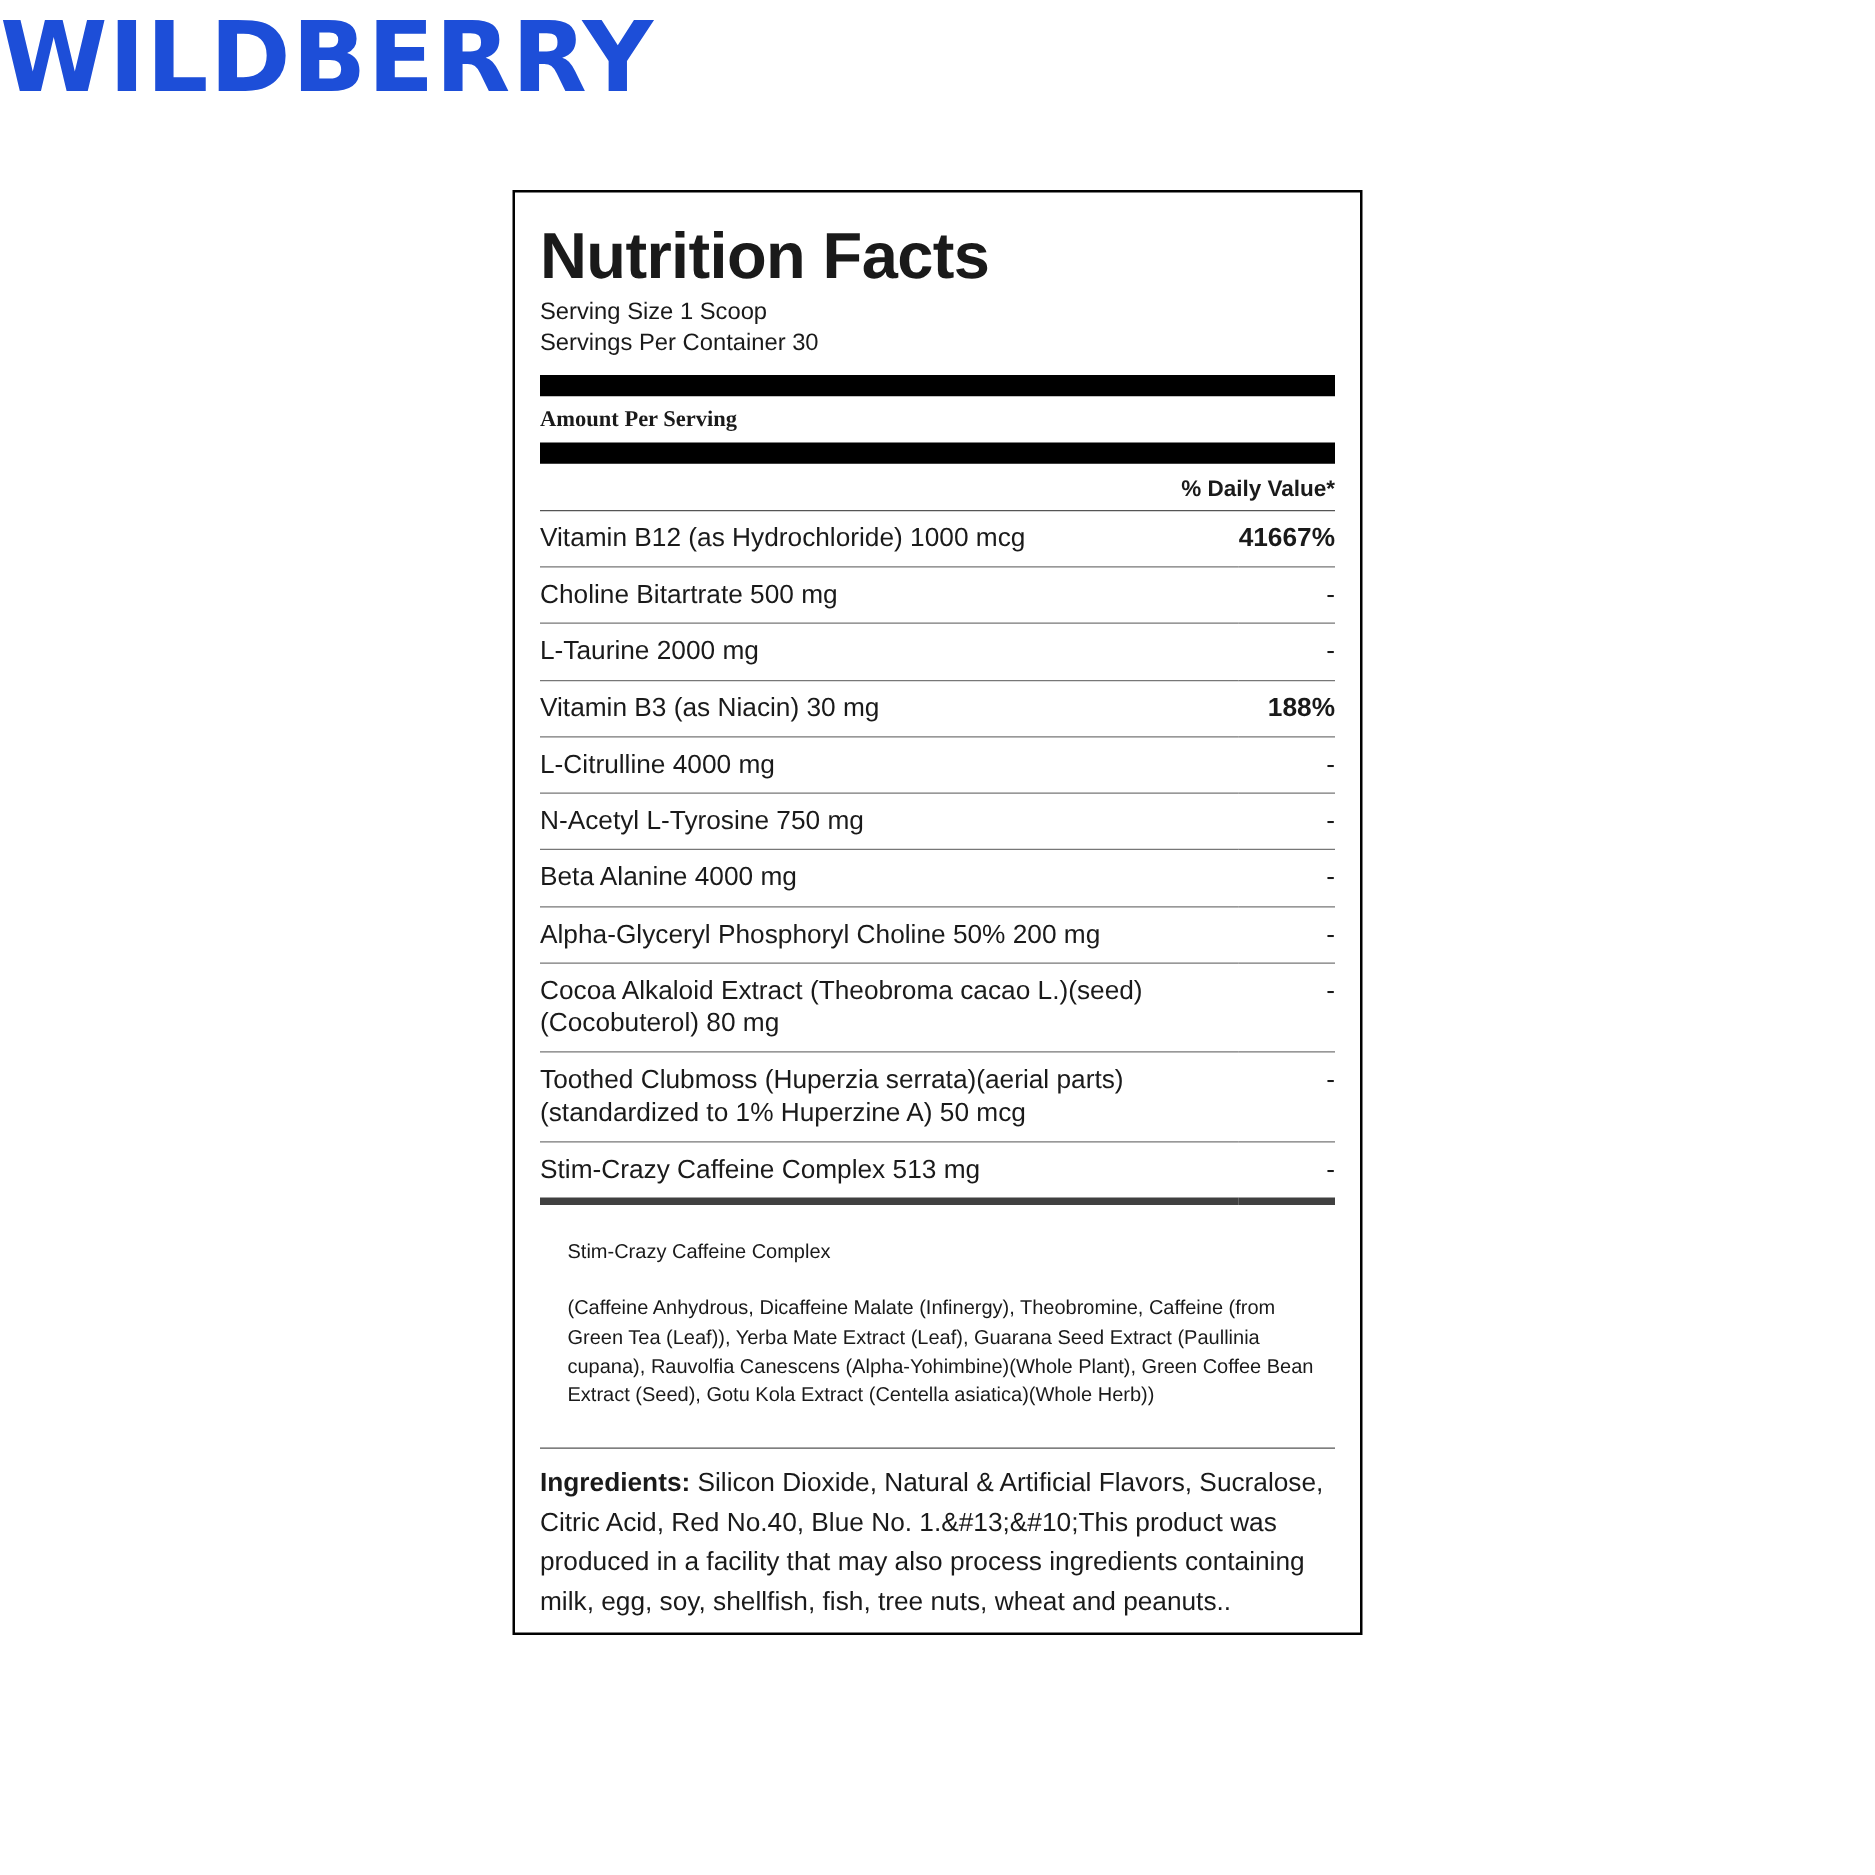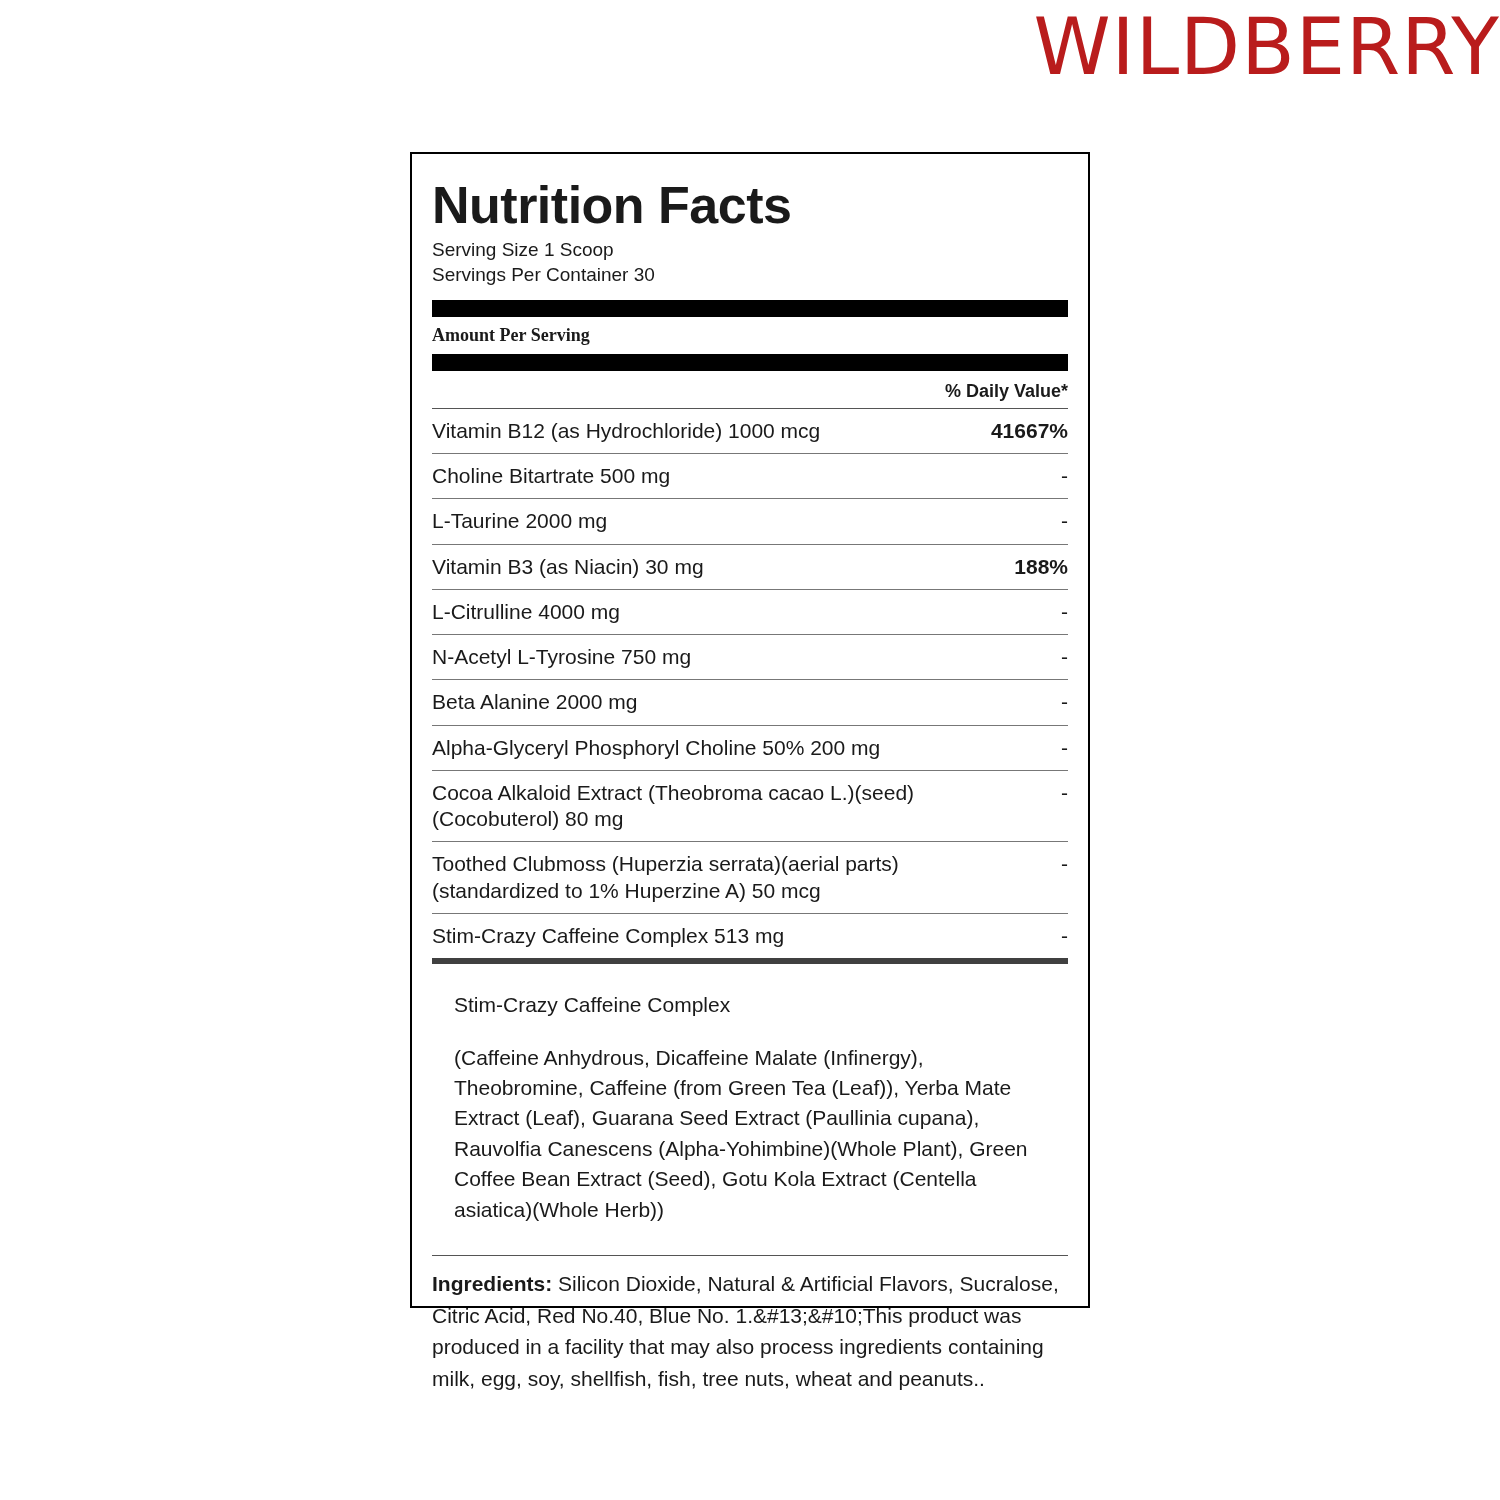--- a/index.html
+++ b/index.html
@@ -10,24 +10,24 @@
   body {
     width: 1500px;
     height: 1500px;
     font-family: "Liberation Sans", sans-serif;
     color: #1a1a1a;
     position: relative;
     overflow: hidden;
   }
 
   .flavor-title {
-    text-align: right;
+    text-align: left;
     font-size: 78px;
-    font-weight: normal;
-    color: #b91c1c;
+    font-weight: bold;
+    color: #1d4ed8;
     letter-spacing: 1px;
     line-height: 1;
     padding-top: 8px;
     font-family: "DejaVu Sans", sans-serif;
   }
 
   .panel {
     position: absolute;
     left: 410px;
     top: 152px;
@@ -105,21 +105,21 @@
     white-space: nowrap;
     padding-left: 10px;
     vertical-align: bottom;
   }
   td.nut-dv.dash {
     font-weight: normal;
   }
 
   .complex-block {
     padding: 26px 0 6px 22px;
-    font-size: 21px;
+    font-size: 16px;
     line-height: 1.45;
   }
   .complex-title {
     margin-bottom: 22px;
   }
   .complex-body {
     padding-right: 10px;
   }
 
   .ing-sep {
@@ -173,21 +173,21 @@
           </tr>
           <tr>
             <td class="nut-name">L-Citrulline  4000 mg</td>
             <td class="nut-dv dash">-</td>
           </tr>
           <tr>
             <td class="nut-name">N-Acetyl L-Tyrosine  750 mg</td>
             <td class="nut-dv dash">-</td>
           </tr>
           <tr>
-            <td class="nut-name">Beta Alanine  2000 mg</td>
+            <td class="nut-name">Beta Alanine  4000 mg</td>
             <td class="nut-dv dash">-</td>
           </tr>
           <tr>
             <td class="nut-name">Alpha-Glyceryl Phosphoryl Choline 50%  200 mg</td>
             <td class="nut-dv dash">-</td>
           </tr>
           <tr>
             <td class="nut-name">Cocoa Alkaloid Extract (Theobroma cacao L.)(seed) (Cocobuterol)  80 mg</td>
             <td class="nut-dv dash">-</td>
           </tr>

